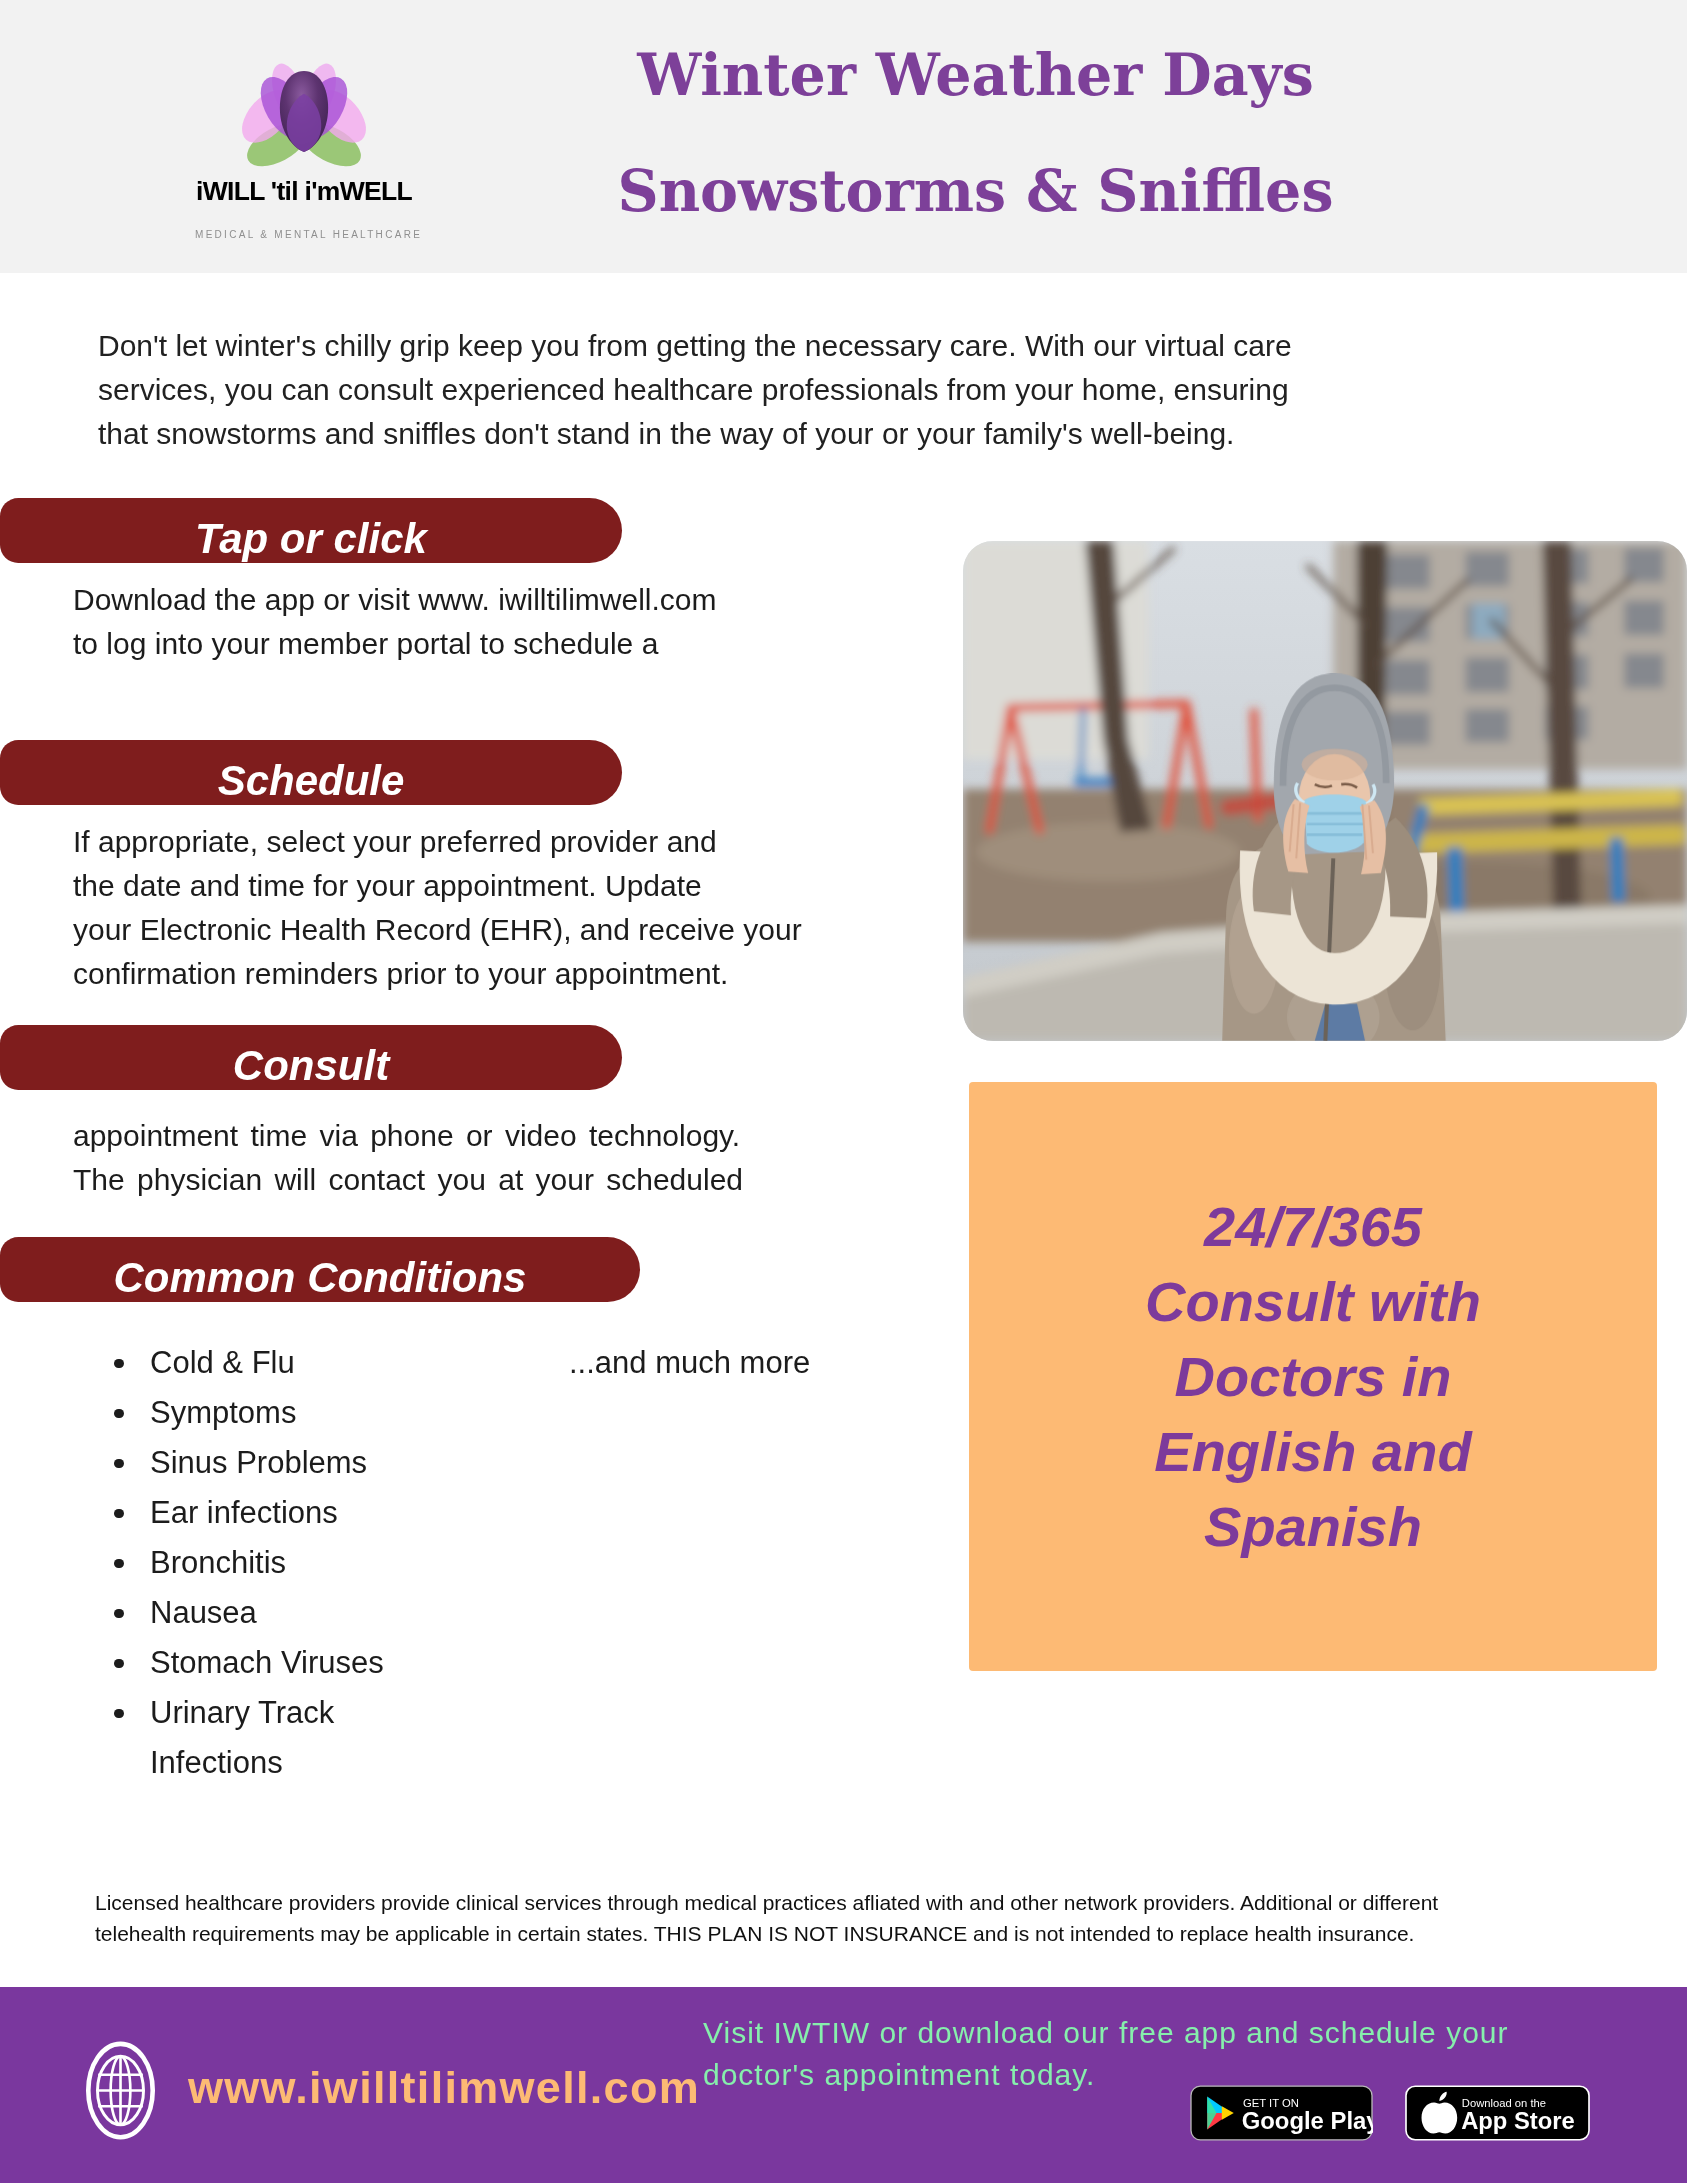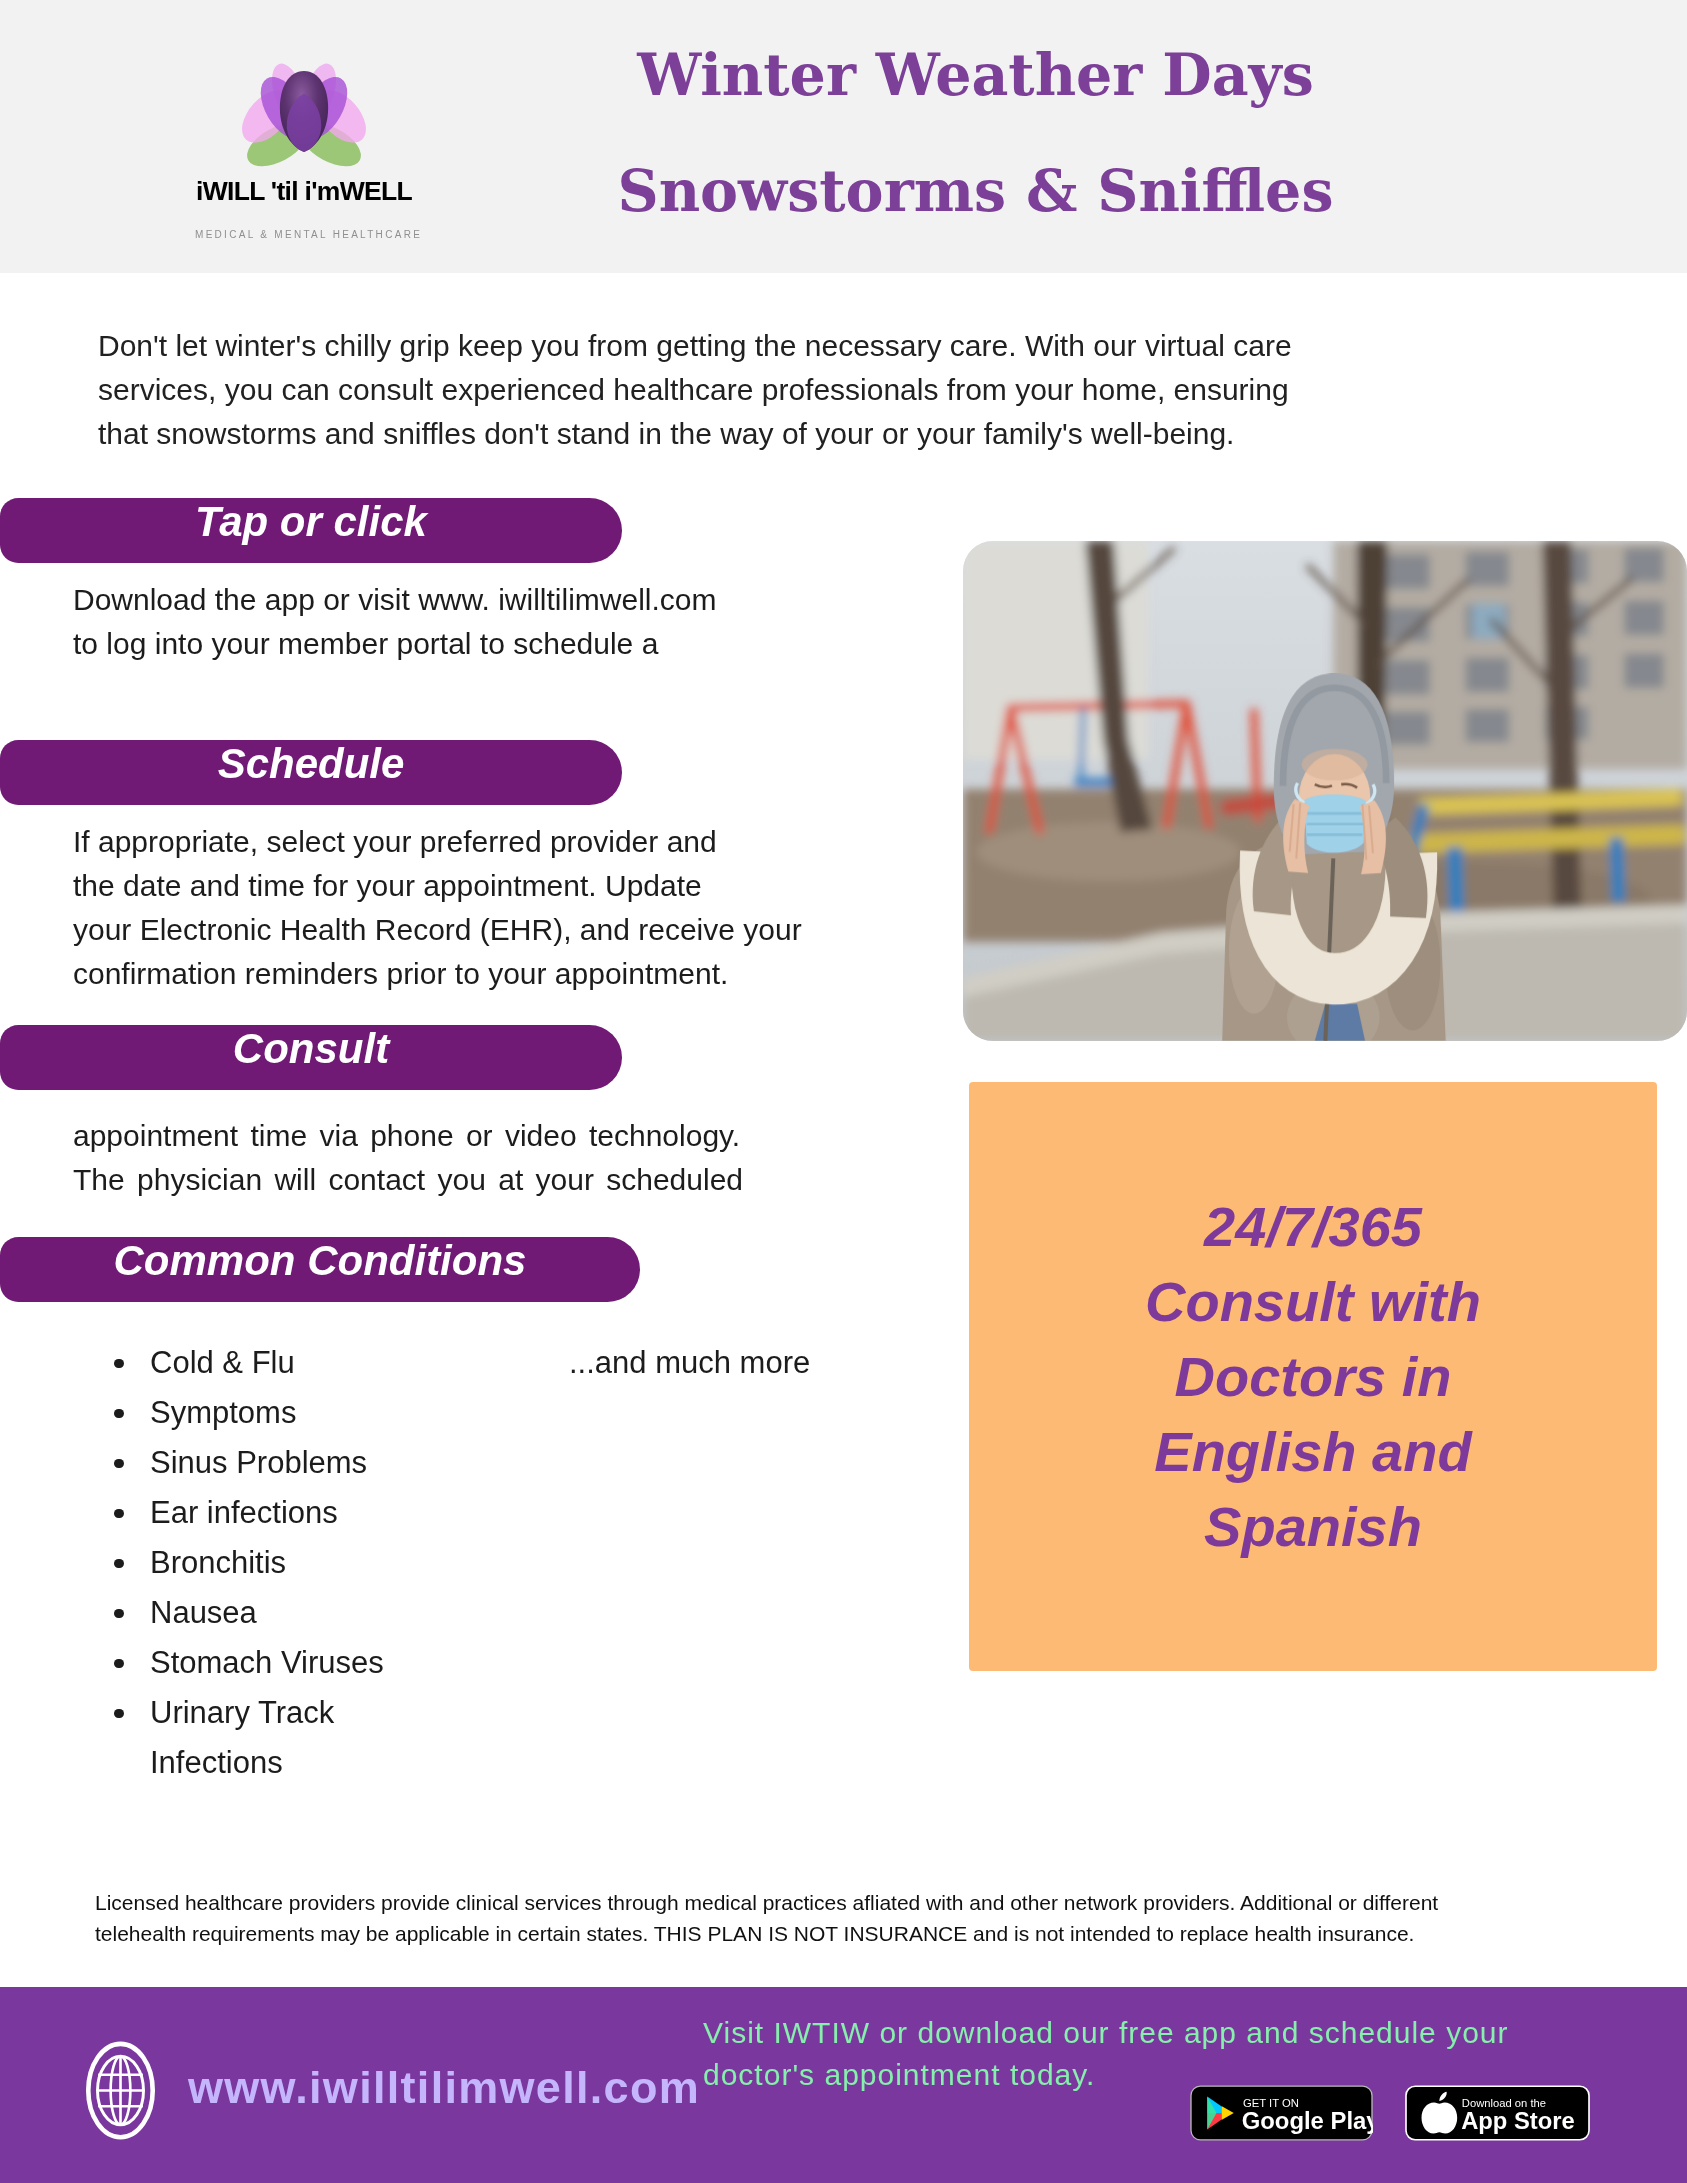--- a/index.html
+++ b/index.html
@@ -13,22 +13,22 @@
   .brand-name{font-size:26.5px;font-weight:bold;color:#000000;letter-spacing:-0.7px;margin-top:4px;white-space:nowrap;}
   .brand-tagline{font-size:10px;color:#8f8f8f;letter-spacing:2.3px;margin-top:22px;white-space:nowrap;}
   .title{position:absolute;left:595px;width:761px;text-align:center;
          font-family:"DejaVu Serif",serif;font-weight:bold;font-size:57px;color:#7d4099;}
   .t1{top:41px;} .t2{top:157px;}
 
   
   .intro{position:absolute;left:98px;top:324px;width:1522px;font-size:30px;line-height:44px;color:#212121;}
 
   
-  .pill{position:absolute;left:0;height:65px;background:#701a75;border-radius:22.5px 40px 40px 22.5px;
-        display:flex;align-items:flex-start;justify-content:center;
+  .pill{position:absolute;left:0;height:65px;background:#7f1d1d;border-radius:22.5px 40px 40px 22.5px;
+        display:flex;align-items:flex-end;justify-content:center;
         color:#ffffff;font-style:italic;font-weight:bold;font-size:42px;}
   .pill1{top:498px;width:622px;}
   .pill2{top:740px;width:622px;}
   .pill3{top:1025px;width:622px;}
   .pill4{top:1237px;width:640px;}
 
   
   .section-body{position:absolute;left:73px;font-size:30px;line-height:44px;color:#1c1c1c;}
   .sb1{top:578px;}
   .sb2{top:820px;}
@@ -49,21 +49,21 @@
   .promo-box{position:absolute;left:969px;top:1082px;width:688px;height:589px;background:#fdba74;border-radius:4px;
              display:flex;flex-direction:column;justify-content:center;text-align:center;}
   .promo-line{font-size:56px;font-weight:bold;font-style:italic;color:#7d3a9b;line-height:75px;}
 
   
   .disclaimer{position:absolute;left:95px;top:1887px;width:1555px;font-size:21px;line-height:31px;color:#101010;}
 
   
   .footer{position:absolute;left:0;top:1987px;width:1687px;height:196px;background:#7a379e;}
   .globe{position:absolute;left:85px;top:53px;}
-  .site-url{position:absolute;left:188px;top:75px;font-size:45px;font-weight:bold;color:#c4b5fd;letter-spacing:1.3px;white-space:nowrap;}
+  .site-url{position:absolute;left:188px;top:75px;font-size:45px;font-weight:bold;color:#fdba74;letter-spacing:1.3px;white-space:nowrap;}
   .cta{position:absolute;left:703px;top:25px;font-size:30px;color:#86efac;letter-spacing:1px;line-height:42px;white-space:nowrap;}
   .badge{position:absolute;top:98px;cursor:pointer;}
   .badge-gp{left:1190px;}
   .badge-as{left:1405px;}
 </style>
 </head>
 <body>
 
 <div class="page">
 

